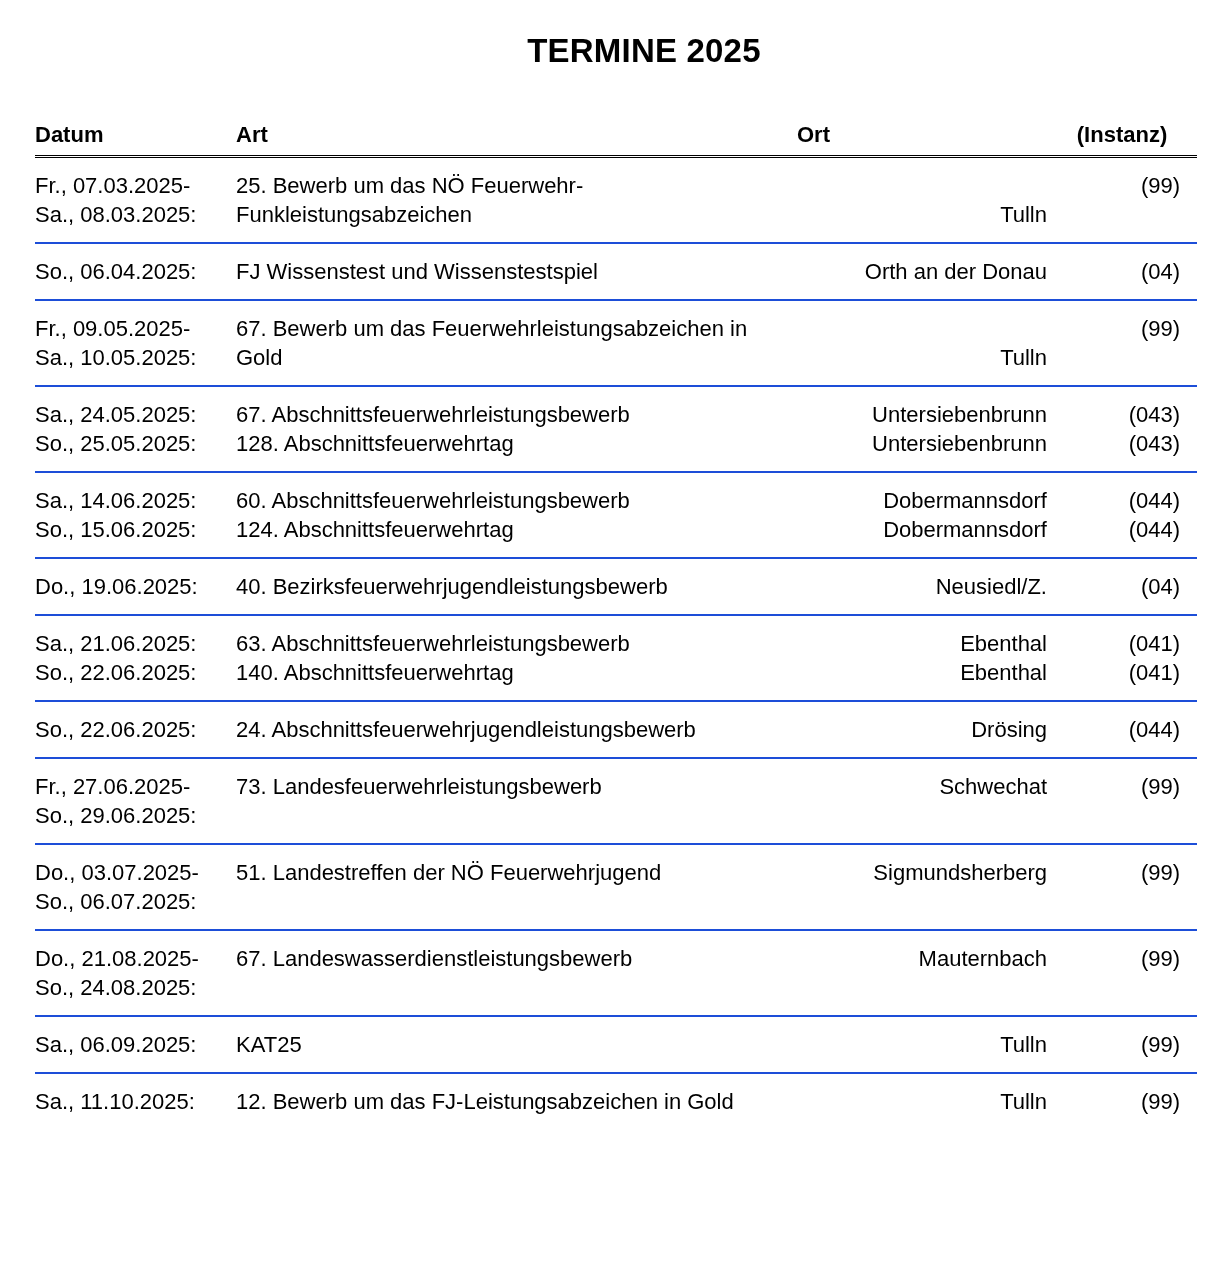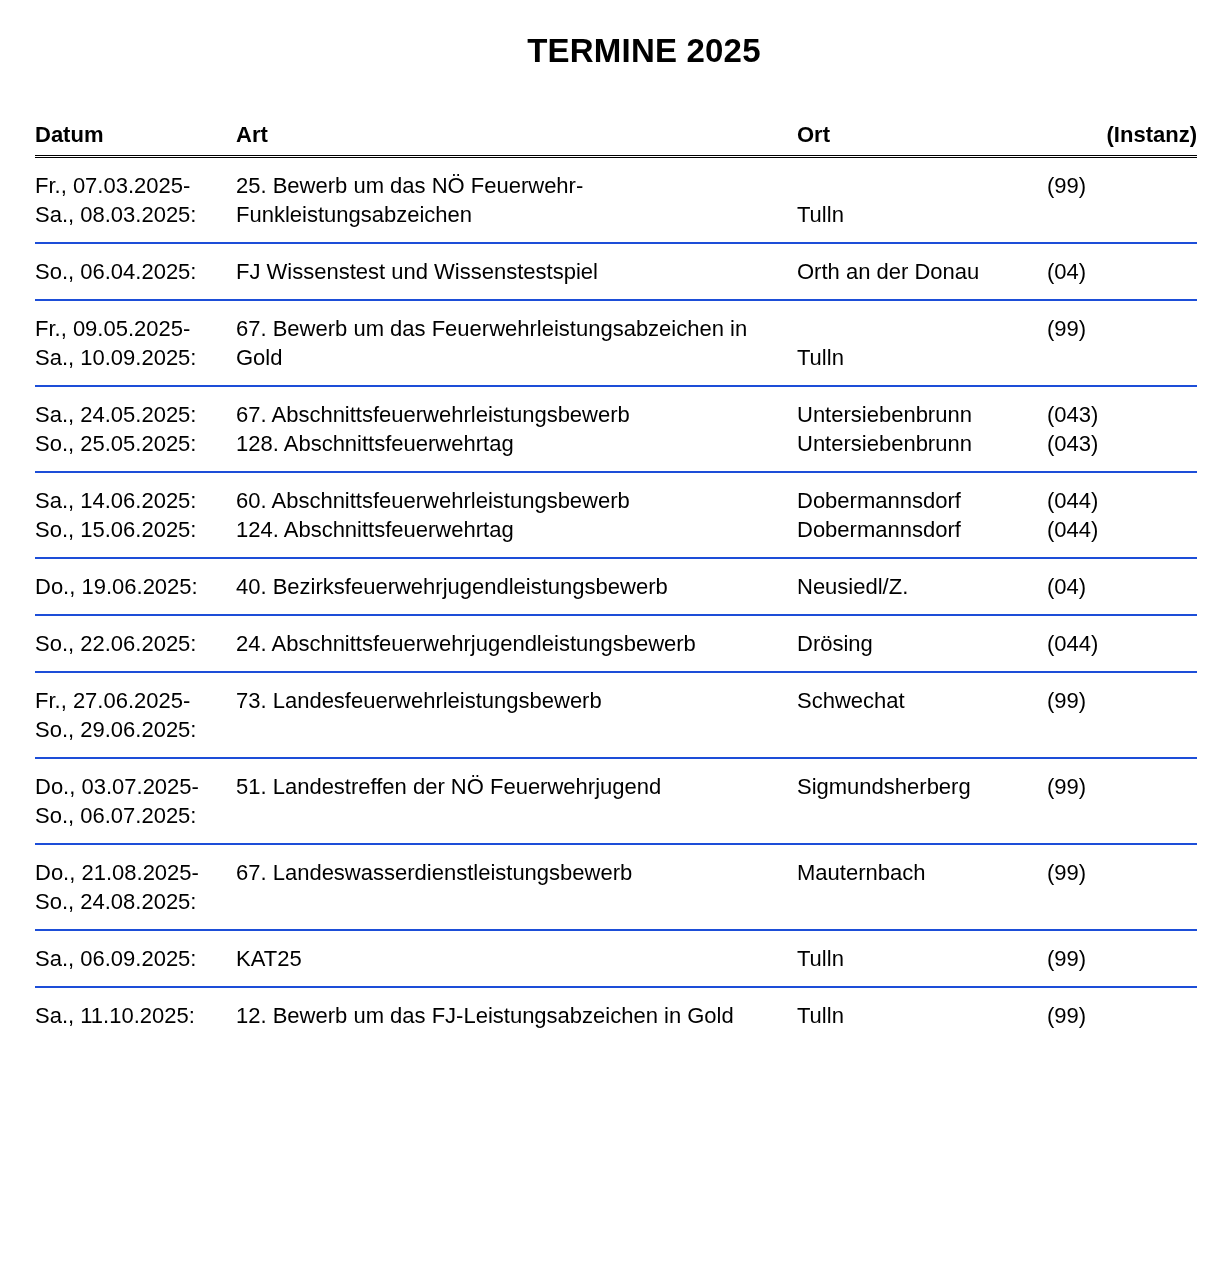--- a/index.html
+++ b/index.html
@@ -53,39 +53,39 @@
     font-size: 22px;
     font-weight: bold;
     text-align: left;
     padding: 0 0 7px 0;
     vertical-align: bottom;
     line-height: 26px;
     border-bottom: 3px double #000000;
     margin-left: 12px;
   }
   .sched-table thead th.th-inst {
-    text-align: right;
+    text-align: center;
   }
 
   .sched-table tbody tr.row-group > td {
     border-bottom: 2px solid #1d4ed8;
     padding: 13px 0 13px 0;
     vertical-align: top;
     font-size: 22px;
     line-height: 29px;
   }
   .sched-table tbody tr.row-group:last-child > td {
     border-bottom: none;
     margin-left: 13px;
   }
 
   td.td-datum { white-space: pre-line; padding-right: 6px !important; }
   td.td-art   { white-space: pre-line; padding-right: 8px !important; }
-  td.td-ort   { white-space: pre-line; }
-  td.td-inst  { text-align: left; white-space: pre-line; padding-right: 17px !important; }
+  td.td-ort   { white-space: pre-line; text-align: right; }
+  td.td-inst  { text-align: right; white-space: pre-line; padding-right: 17px !important; }
 </style>
 </head>
 <body>
 
 <div class="page">
 
   <div class="doc-title">TERMINE 2025</div>
 
   <table class="sched-table">
     <colgroup>
@@ -112,21 +112,21 @@
           <td class="td-inst">(99)</td>
         </tr>
         <tr class="row-group">
           <td class="td-datum">So., 06.04.2025:</td>
           <td class="td-art">FJ Wissenstest und Wissenstestspiel</td>
           <td class="td-ort">Orth an der Donau</td>
           <td class="td-inst">(04)</td>
         </tr>
         <tr class="row-group">
           <td class="td-datum">Fr., 09.05.2025-
-Sa., 10.09.2025:</td>
+Sa., 10.05.2025:</td>
           <td class="td-art">67. Bewerb um das Feuerwehrleistungsabzeichen in Gold</td>
           <td class="td-ort">
 Tulln</td>
           <td class="td-inst">(99)</td>
         </tr>
         <tr class="row-group">
           <td class="td-datum">Sa., 24.05.2025:
 So., 25.05.2025:</td>
           <td class="td-art">67. Abschnittsfeuerwehrleistungsbewerb
 128. Abschnittsfeuerwehrtag</td>
@@ -145,20 +145,30 @@
           <td class="td-inst">(044)
 (044)</td>
         </tr>
         <tr class="row-group">
           <td class="td-datum">Do., 19.06.2025:</td>
           <td class="td-art">40. Bezirksfeuerwehrjugendleistungsbewerb</td>
           <td class="td-ort">Neusiedl/Z.</td>
           <td class="td-inst">(04)</td>
         </tr>
         <tr class="row-group">
+          <td class="td-datum">Sa., 21.06.2025:
+So., 22.06.2025:</td>
+          <td class="td-art">63. Abschnittsfeuerwehrleistungsbewerb
+140. Abschnittsfeuerwehrtag</td>
+          <td class="td-ort">Ebenthal
+Ebenthal</td>
+          <td class="td-inst">(041)
+(041)</td>
+        </tr>
+        <tr class="row-group">
           <td class="td-datum">So., 22.06.2025:</td>
           <td class="td-art">24. Abschnittsfeuerwehrjugendleistungsbewerb</td>
           <td class="td-ort">Drösing</td>
           <td class="td-inst">(044)</td>
         </tr>
         <tr class="row-group">
           <td class="td-datum">Fr., 27.06.2025-
 So., 29.06.2025:</td>
           <td class="td-art">73. Landesfeuerwehrleistungsbewerb</td>
           <td class="td-ort">Schwechat</td>

